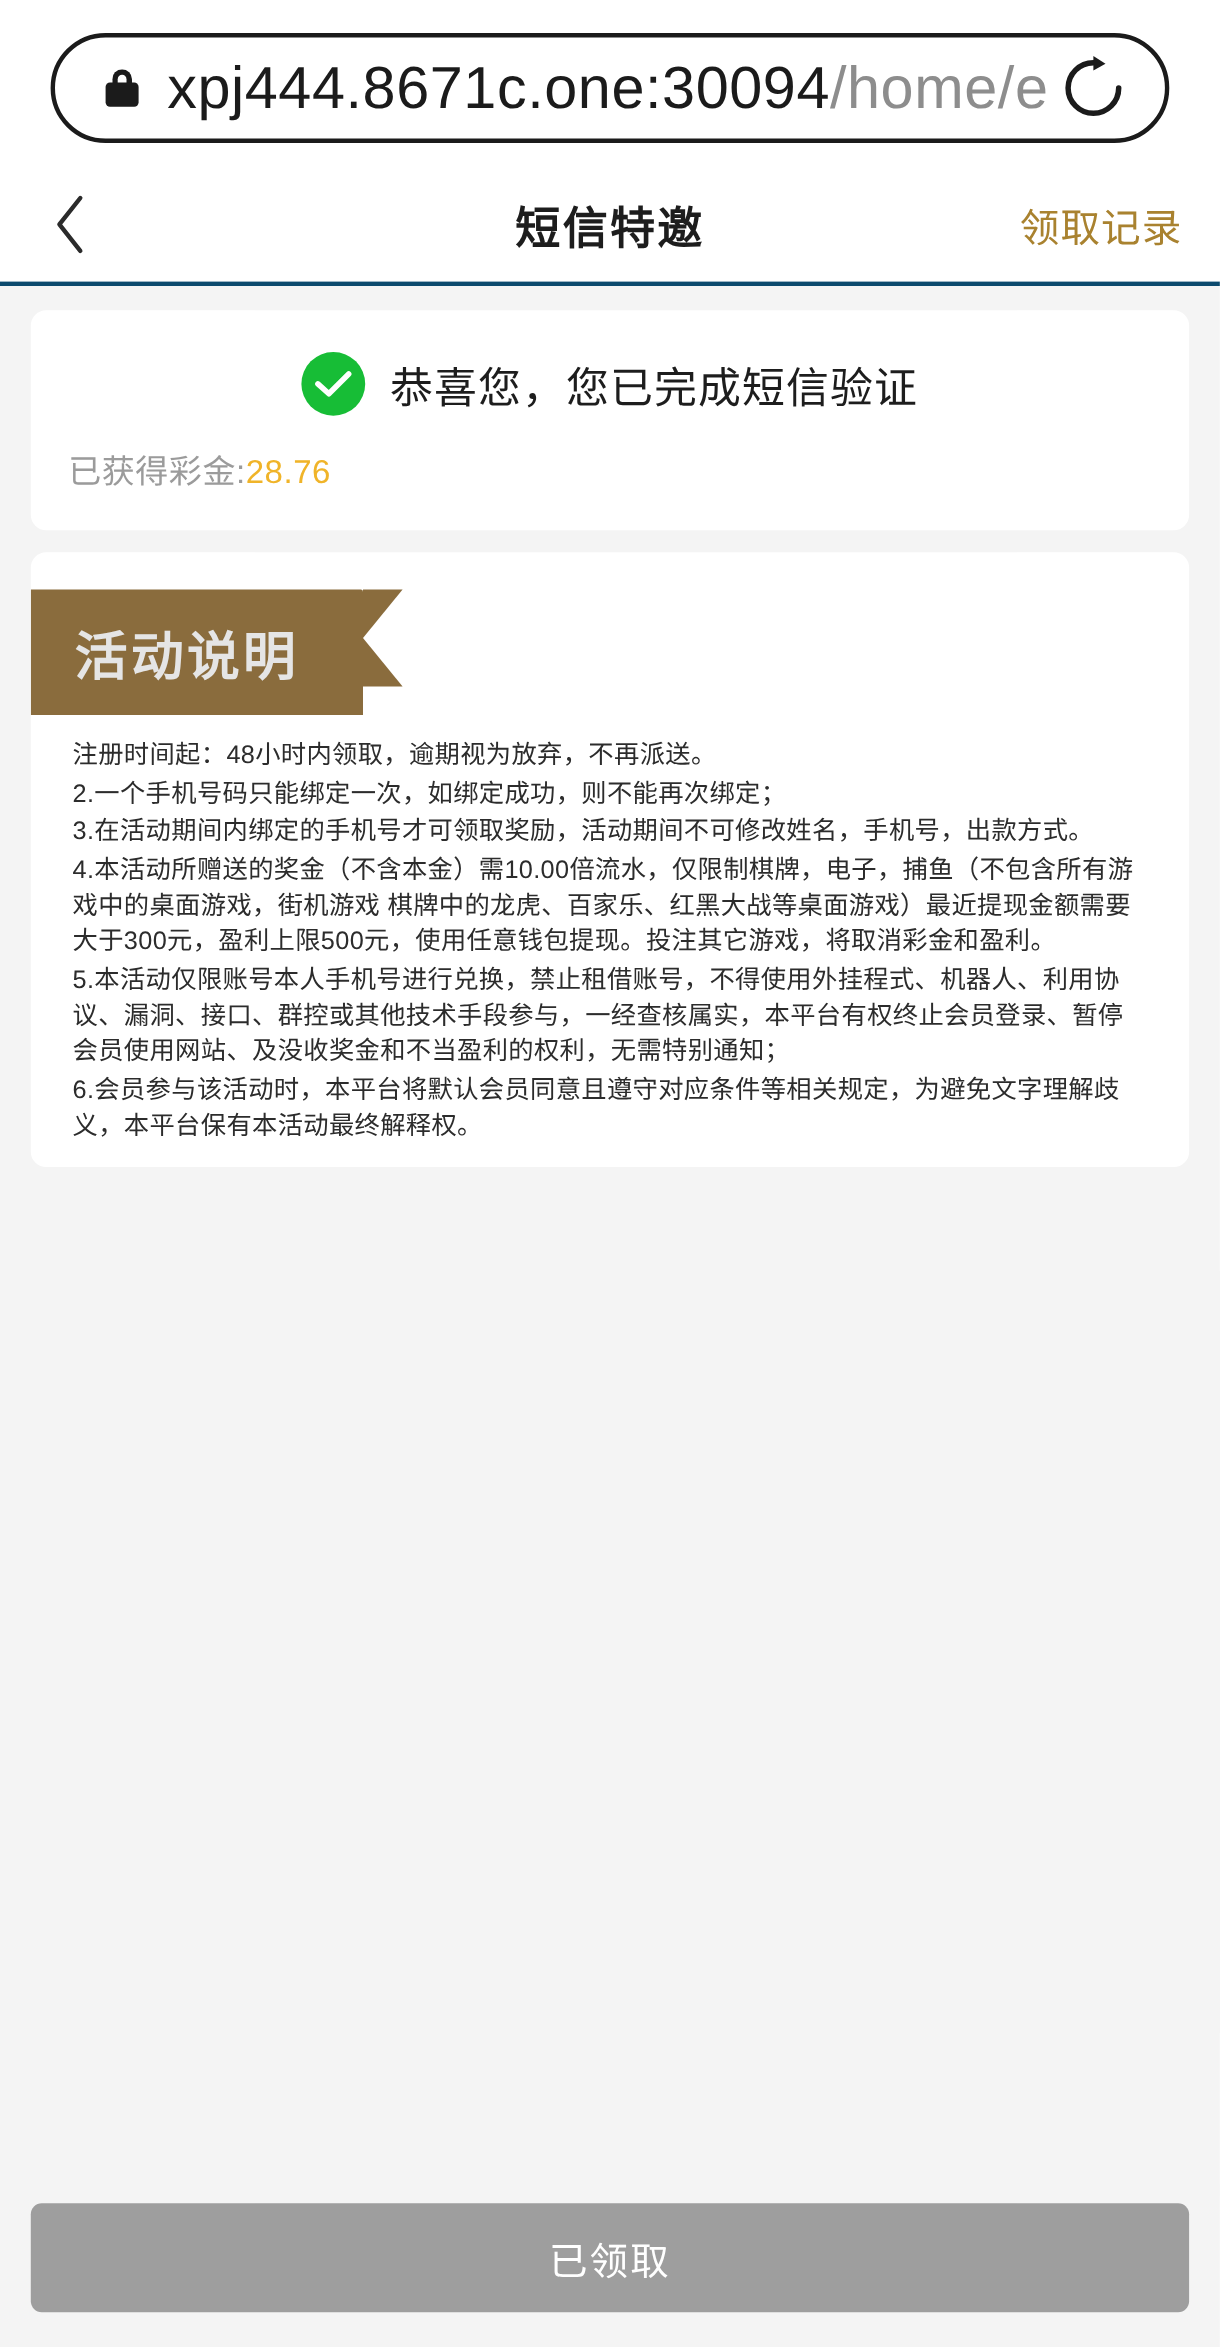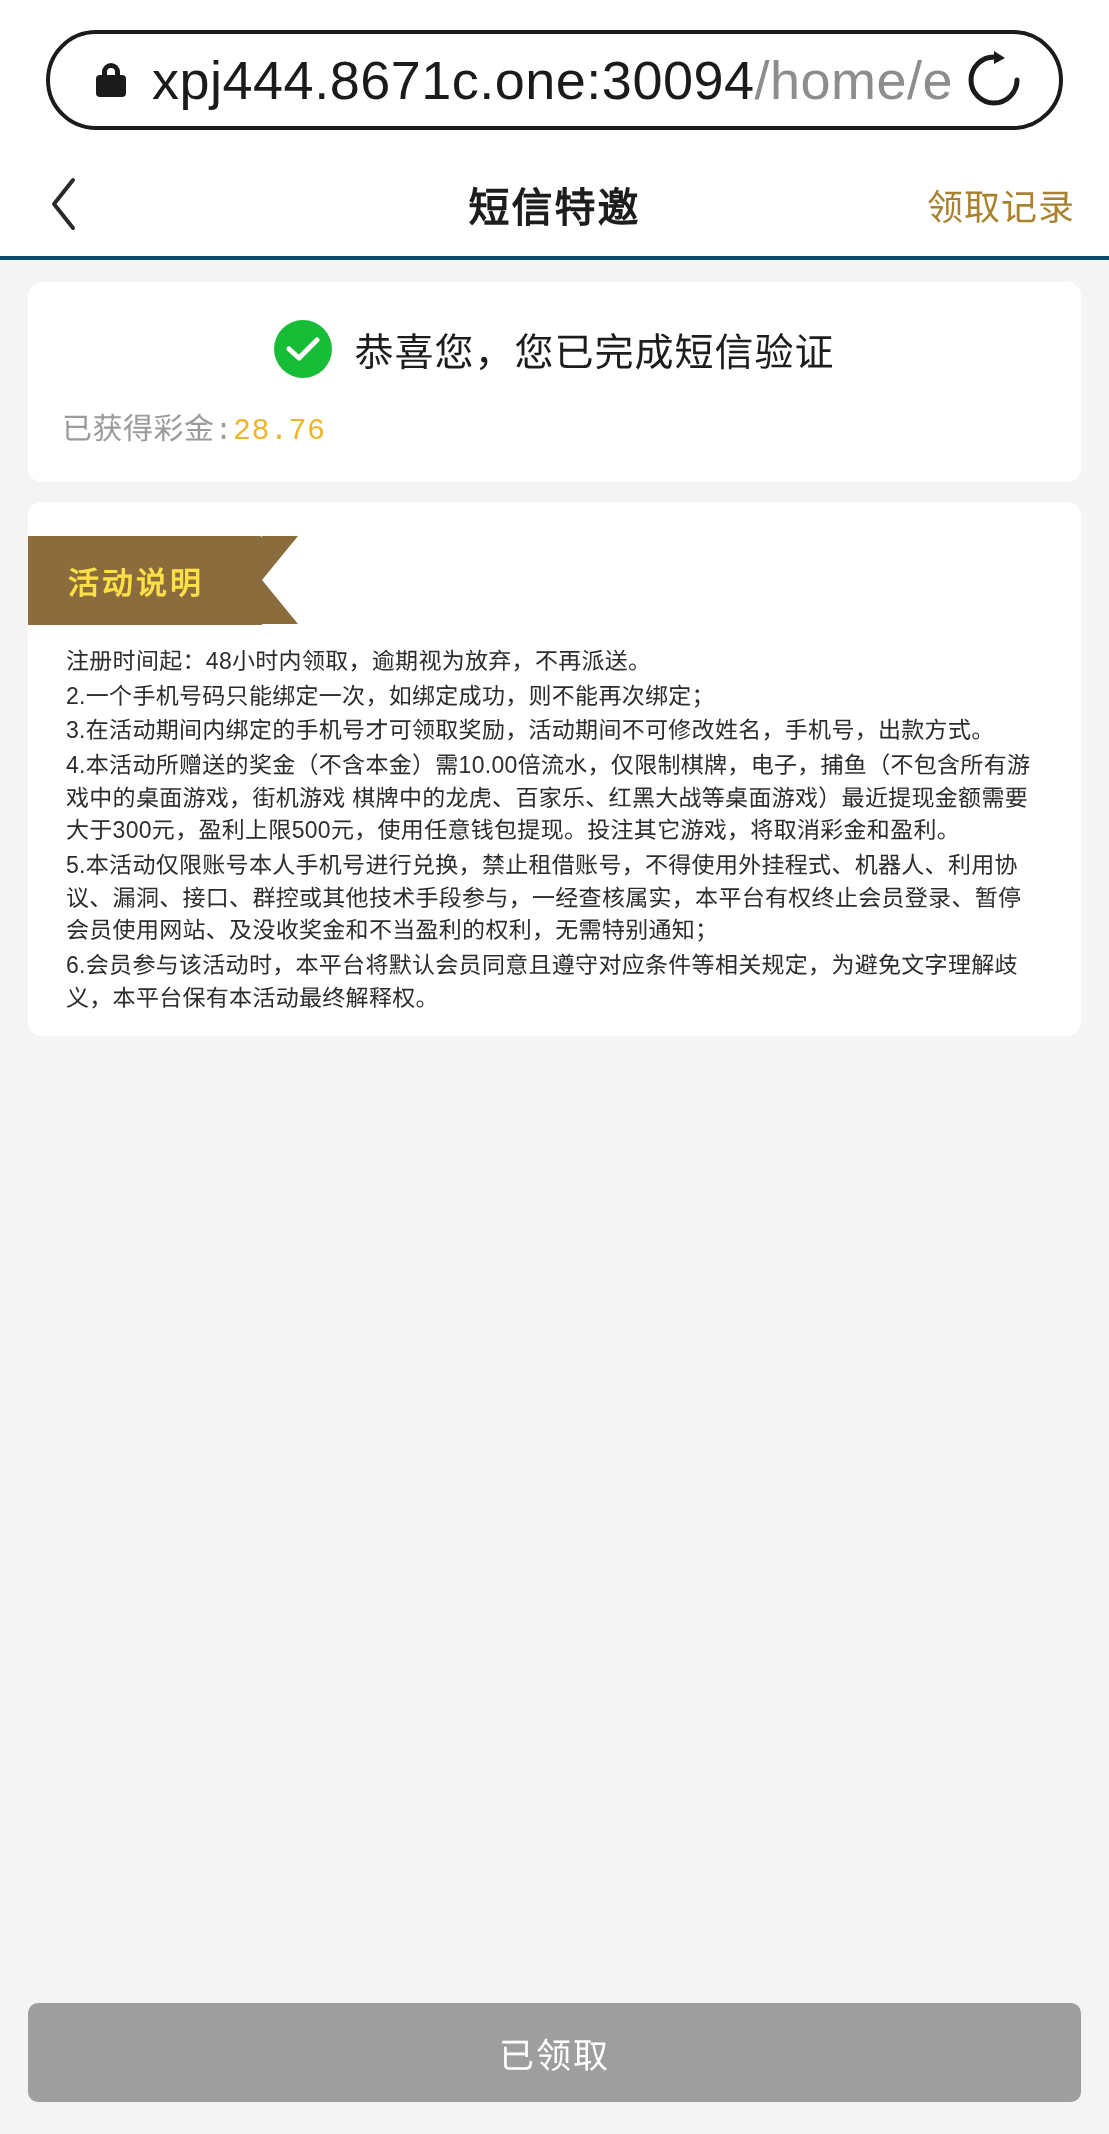--- a/index.html
+++ b/index.html
@@ -151,36 +151,35 @@
   .success-text {
     font-size: 39px;
     color: #1d1d1d;
     letter-spacing: 1px;
   }
   .bonus-line {
     margin-top: 26px;
     font-size: 30px;
     color: #9b9b9b;
     letter-spacing: 0.5px;
-    font-family: Liberation Mono, monospace;
   }
   .bonus-line .amount { color: #f0b429; }
 
   
   .rules-card {
     padding: 0 0 20px 0;
     position: relative;
     overflow: hidden;
   }
   .ribbon {
     display: inline-block;
     position: relative;
     background: #8a6c3d;
-    color: #fde047;
-    font-size: 31px;
+    color: #e5e5e5;
+    font-size: 48px;
     font-weight: bold;
     letter-spacing: 3px;
     padding: 22px 58px 22px 40px;
     margin: 34px 0 20px 0;
     border-top-right-radius: 2px;
   }
   .ribbon::after {
     content: "";
     position: absolute;
     right: -36px;

